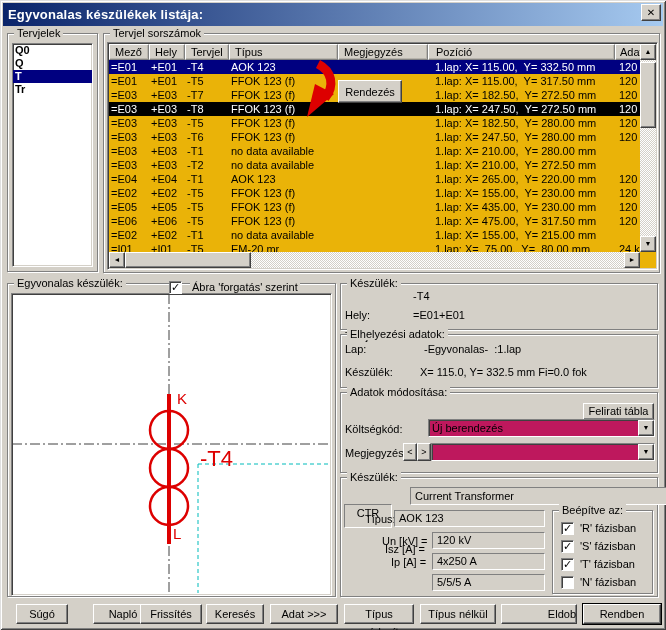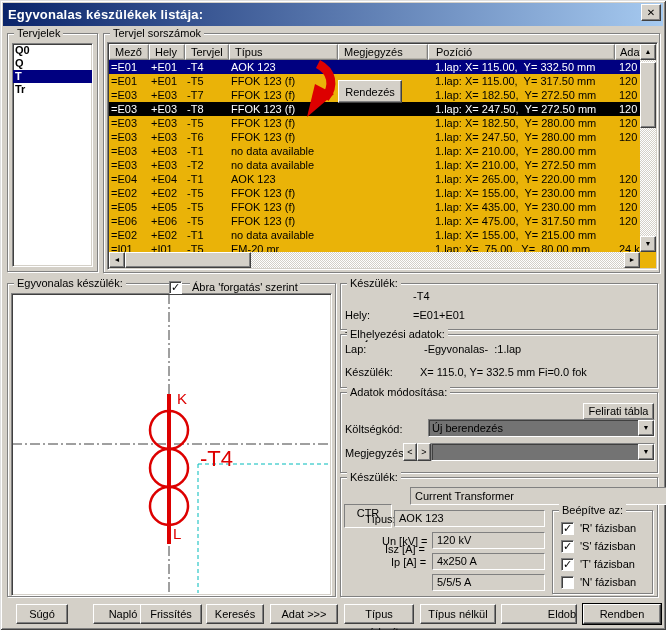--- a/index.html
+++ b/index.html
@@ -100,21 +100,21 @@
   .drawlabel{position:absolute;color:var(--red);}
 
   .fieldlabel{position:absolute;white-space:pre;}
   .fieldvalue{position:absolute;white-space:pre;}
   .inset-field{
     position:absolute;background:var(--face);
     border:1px solid;border-color:var(--shadow) var(--hilite) var(--hilite) var(--shadow);
     line-height:16px;padding-left:4px;white-space:pre;overflow:hidden;
   }
   .combo{
-    position:absolute;background:#737373;
+    position:absolute;background:#be185d;
     border:1px solid;border-color:var(--shadow) var(--hilite) var(--hilite) var(--shadow);
     box-shadow:inset 1px 1px 0 var(--dkshadow);
   }
   .combo .val{position:absolute;left:3px;top:1px;right:18px;line-height:14px;white-space:pre;overflow:hidden;}
   .combo .drop{
     position:absolute;right:0;top:0;width:16px;bottom:0;background:var(--face);
     border:1px solid;border-color:var(--hilite) var(--dkshadow) var(--dkshadow) var(--hilite);
     box-shadow:inset -1px -1px 0 var(--shadow);
     font-size:7px;text-align:center;line-height:14px;
   }

